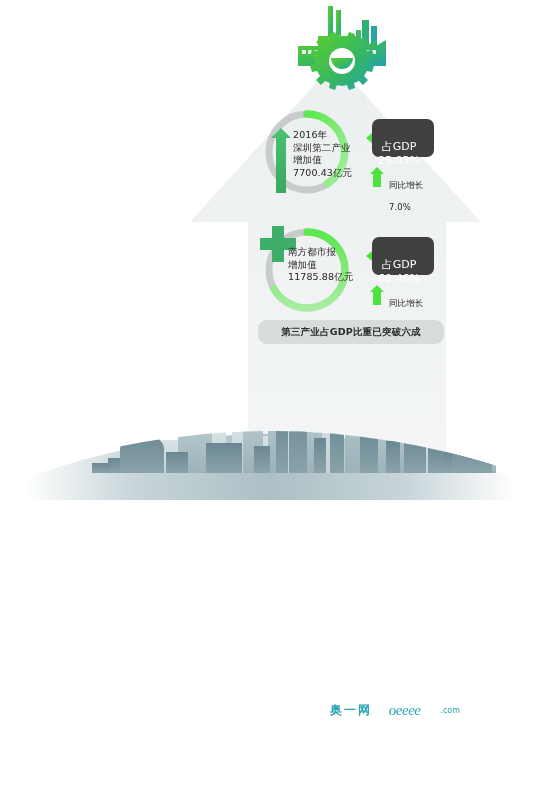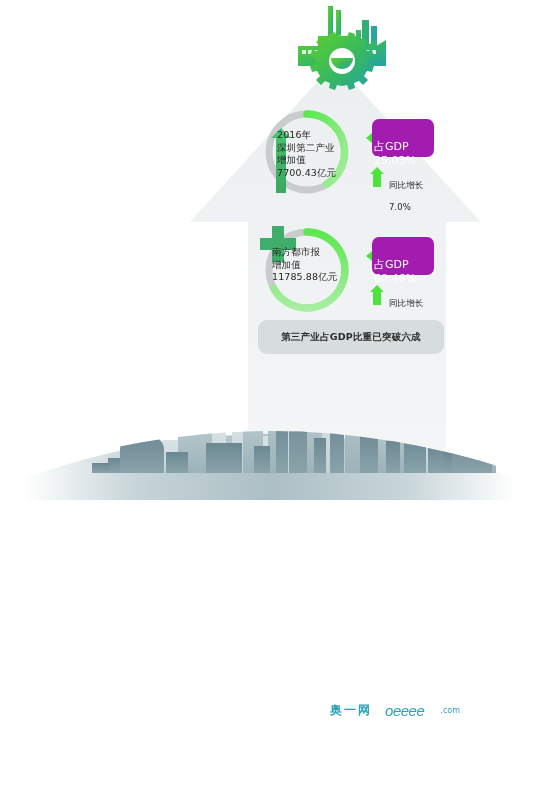--- a/index.html
+++ b/index.html
@@ -16,32 +16,33 @@
 
   
   .ring-text{
     position:absolute;
     color:#231f20;
     font-size:9.5px;
     line-height:12.6px;
     letter-spacing:0.1px;
     white-space:pre-line;
     text-align:left;
+    padding-left:16px;
   }
   #ring1-text{left:277px;top:129px;width:86px;}
   #ring2-text{left:272px;top:246px;width:92px;}
 
   .badge{
     position:absolute;
-    background:#a21caf;
+    background:#404040;
     border-radius:7px;
     color:#ffffff;
     font-size:11px;
     line-height:14.5px;
-    text-align:left;
+    text-align:center;
     padding:6px 10px 7px 2px;
     box-sizing:border-box;
     white-space:pre-line;
   }
   #badge1{left:372px;top:119px;width:62px;height:38px;}
   #badge2{left:372px;top:237px;width:62px;height:38px;}
   .badge .pct{display:block;}
 
   .badge-tail{
     position:absolute;width:0;height:0;
@@ -58,21 +59,21 @@
     font-size:8.5px;
     line-height:11px;
     white-space:pre-line;
     letter-spacing:0.1px;
   }
   #growth1{left:389px;top:169px;width:56px;}
   #growth2{left:389px;top:287px;width:56px;}
 
   .pill{
     position:absolute;
-    left:258px;top:320px;width:186px;height:34px;
+    left:258px;top:320px;width:186px;height:24px;
     background:#d7dcdd;
     border-radius:9px;
     color:#2b2b2b;
     font-size:9.5px;
     font-weight:bold;
     letter-spacing:0.2px;
     display:flex;align-items:center;justify-content:center;
     box-sizing:border-box;
   }
 
@@ -99,21 +100,21 @@
     letter-spacing:1px;line-height:1;
     font-family:"DejaVu Sans","Liberation Sans",sans-serif;
   }
   #logo-sub{
     position:absolute;left:0;top:33px;width:130px;height:20px;
     display:flex;align-items:center;justify-content:space-between;
     color:#27a3b5;
   }
   #logo-sub .cn{font-size:12px;font-weight:bold;letter-spacing:2px;}
   #logo-sub .en{
-    font-family:Liberation Sans, sans-serif;
+    font-family:Liberation Serif, serif;
     font-style:italic;font-size:15px;margin-left:12px;letter-spacing:-0.5px;
   }
   #logo-sub .dom{font-size:8px;margin-left:15px;font-style:normal;}
 </style>
 </head>
 <body>
 
 <div id="stage">
 
   <svg class="layer svg-layer" viewBox="0 0 540 787" width="540" height="787">

